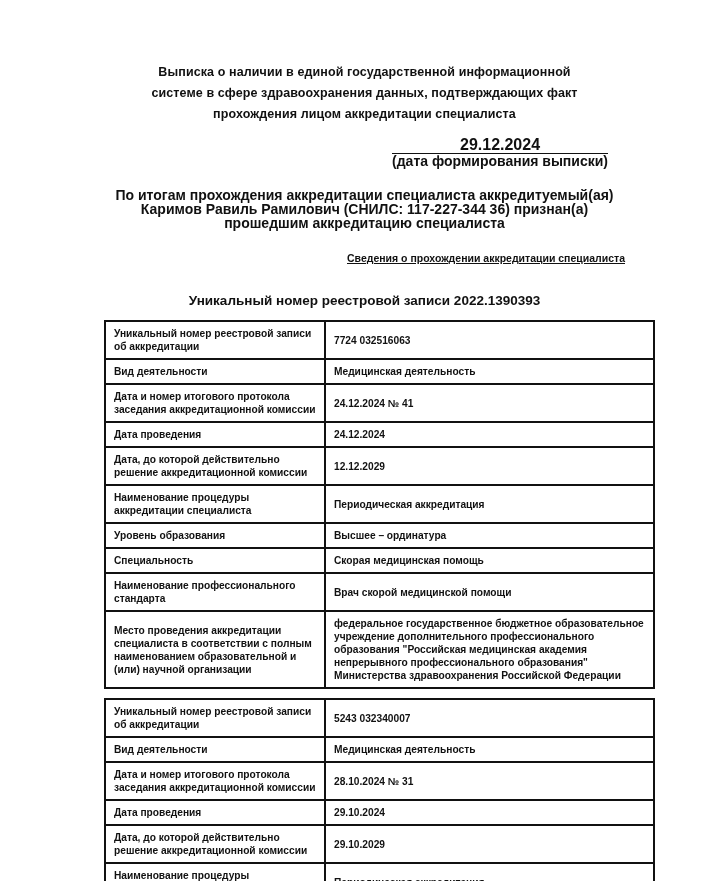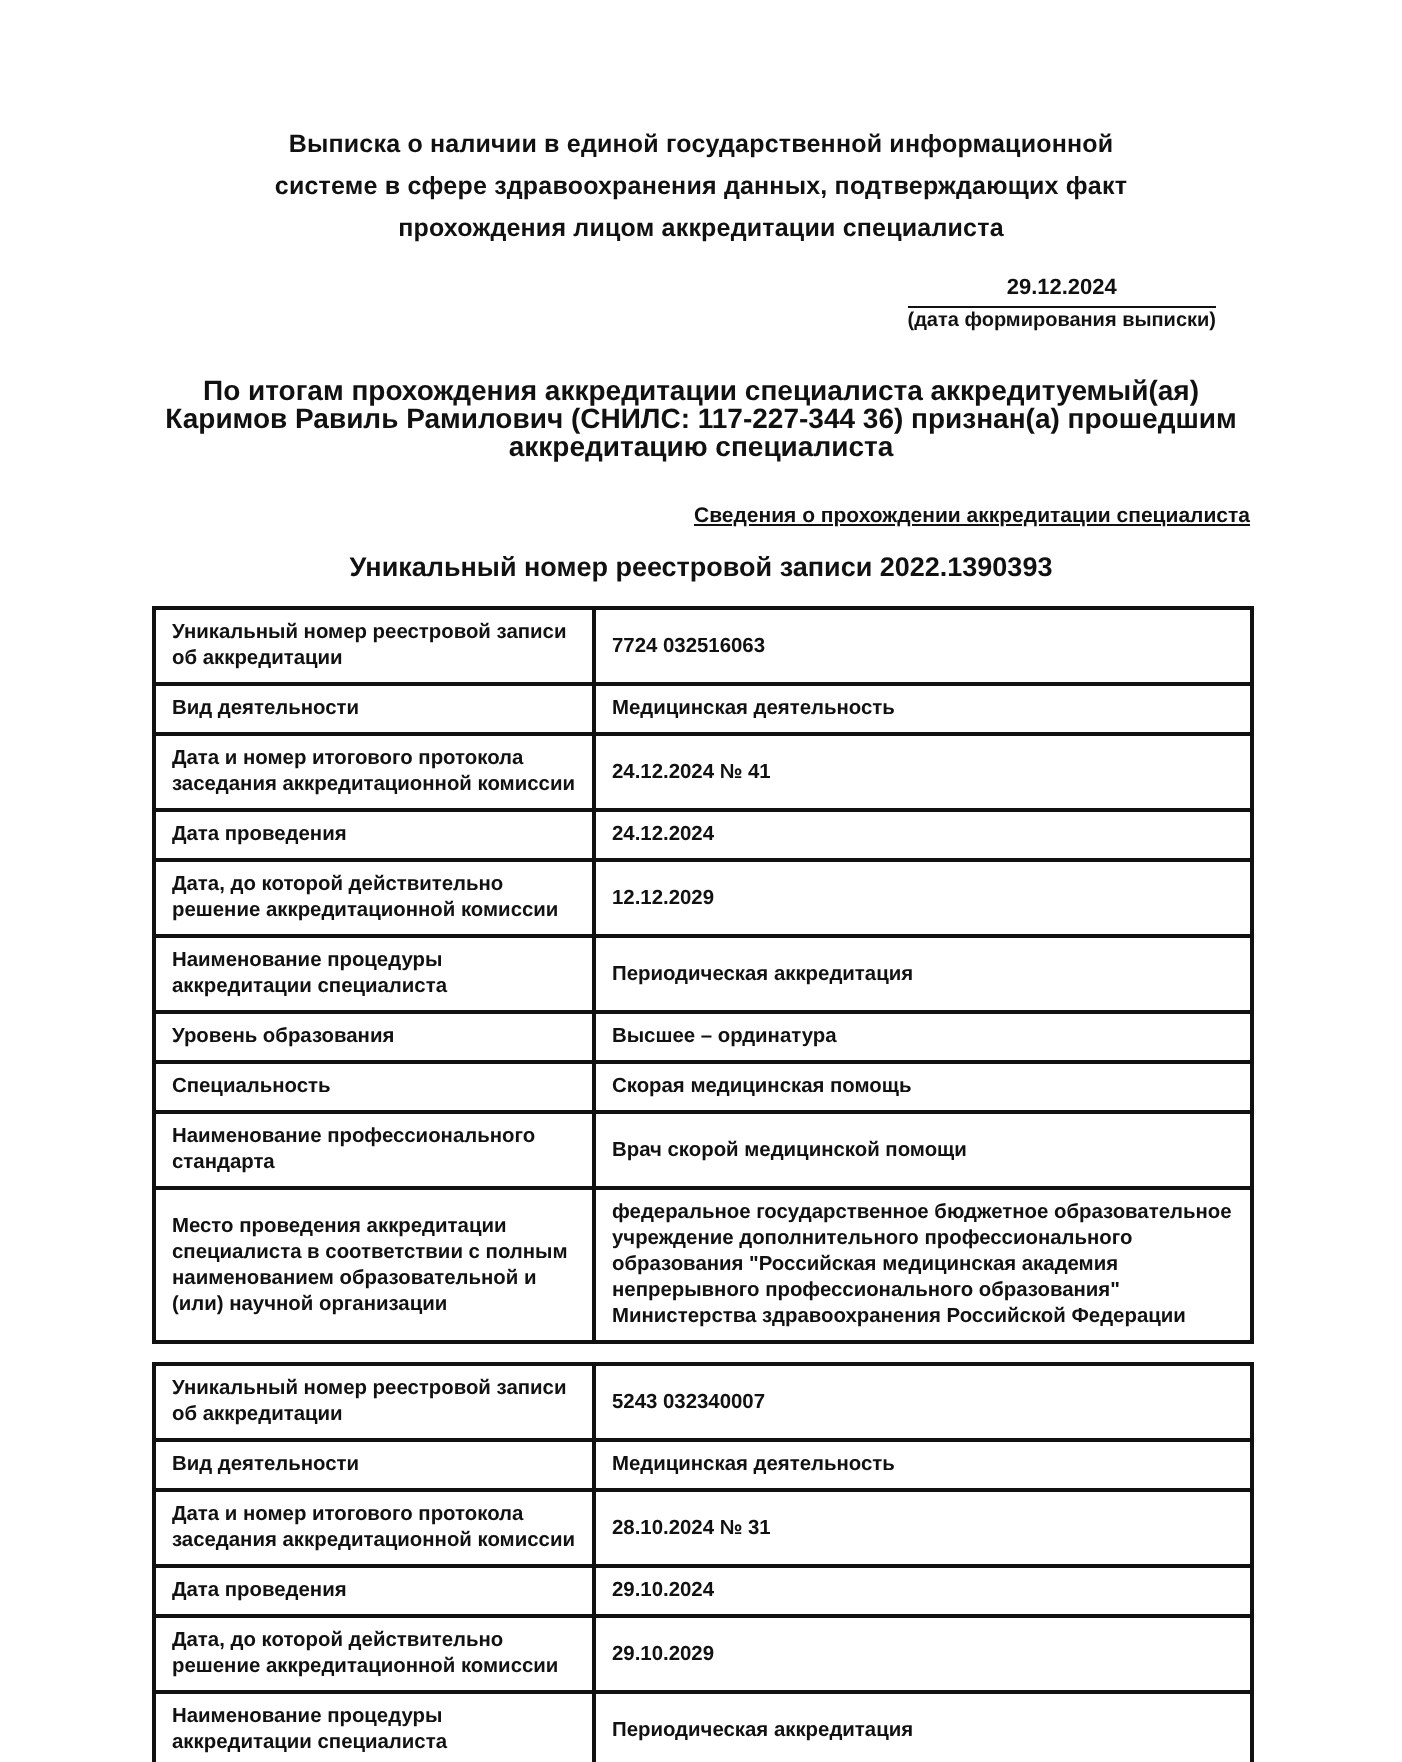--- a/index.html
+++ b/index.html
@@ -12,68 +12,68 @@
     height: 881px;
     font-family: "Liberation Sans", sans-serif;
     font-weight: bold;
     color: #111111;
     -webkit-font-smoothing: antialiased;
   }
   .page {
     box-sizing: border-box;
     width: 701px;
     height: 881px;
-    padding: 62px 76px 20px 76px;
+    padding: 62px 76px 20px 104px;
     overflow: hidden;
   }
   .doc-title {
     margin: 0 auto;
     text-align: center;
     font-size: 12.5px;
     line-height: 21px;
     letter-spacing: 0.1px;
   }
   .date-wrap {
     display: flex;
     justify-content: flex-end;
     padding-right: 17px;
     margin-top: 13px;
   }
   .date-block {
     display: inline-block;
     text-align: center;
   }
   .date-value {
-    font-size: 11px;
+    font-size: 16px;
     line-height: 13px;
     padding: 0 6px 2px 6px;
     border-bottom: 1.5px solid #111111;
   }
   .date-caption {
-    font-size: 10px;
+    font-size: 14px;
     line-height: 12px;
     padding-top: 1px;
     white-space: nowrap;
   }
   .intro {
     margin: 21px auto 0 auto;
     max-width: 557px;
     text-align: center;
     font-size: 14px;
     line-height: 14px;
   }
   .section-heading {
     margin-top: 22px;
     text-align: right;
     font-size: 10.5px;
     line-height: 13px;
     text-decoration: underline;
   }
   .registry-heading {
-    margin-top: 11px;
+    margin-top: 28px;
     text-align: center;
     font-size: 13.5px;
     line-height: 16px;
   }
   table.acc-table {
     border-collapse: collapse;
     width: 549px;
     margin: 0;
     table-layout: fixed;
   }

